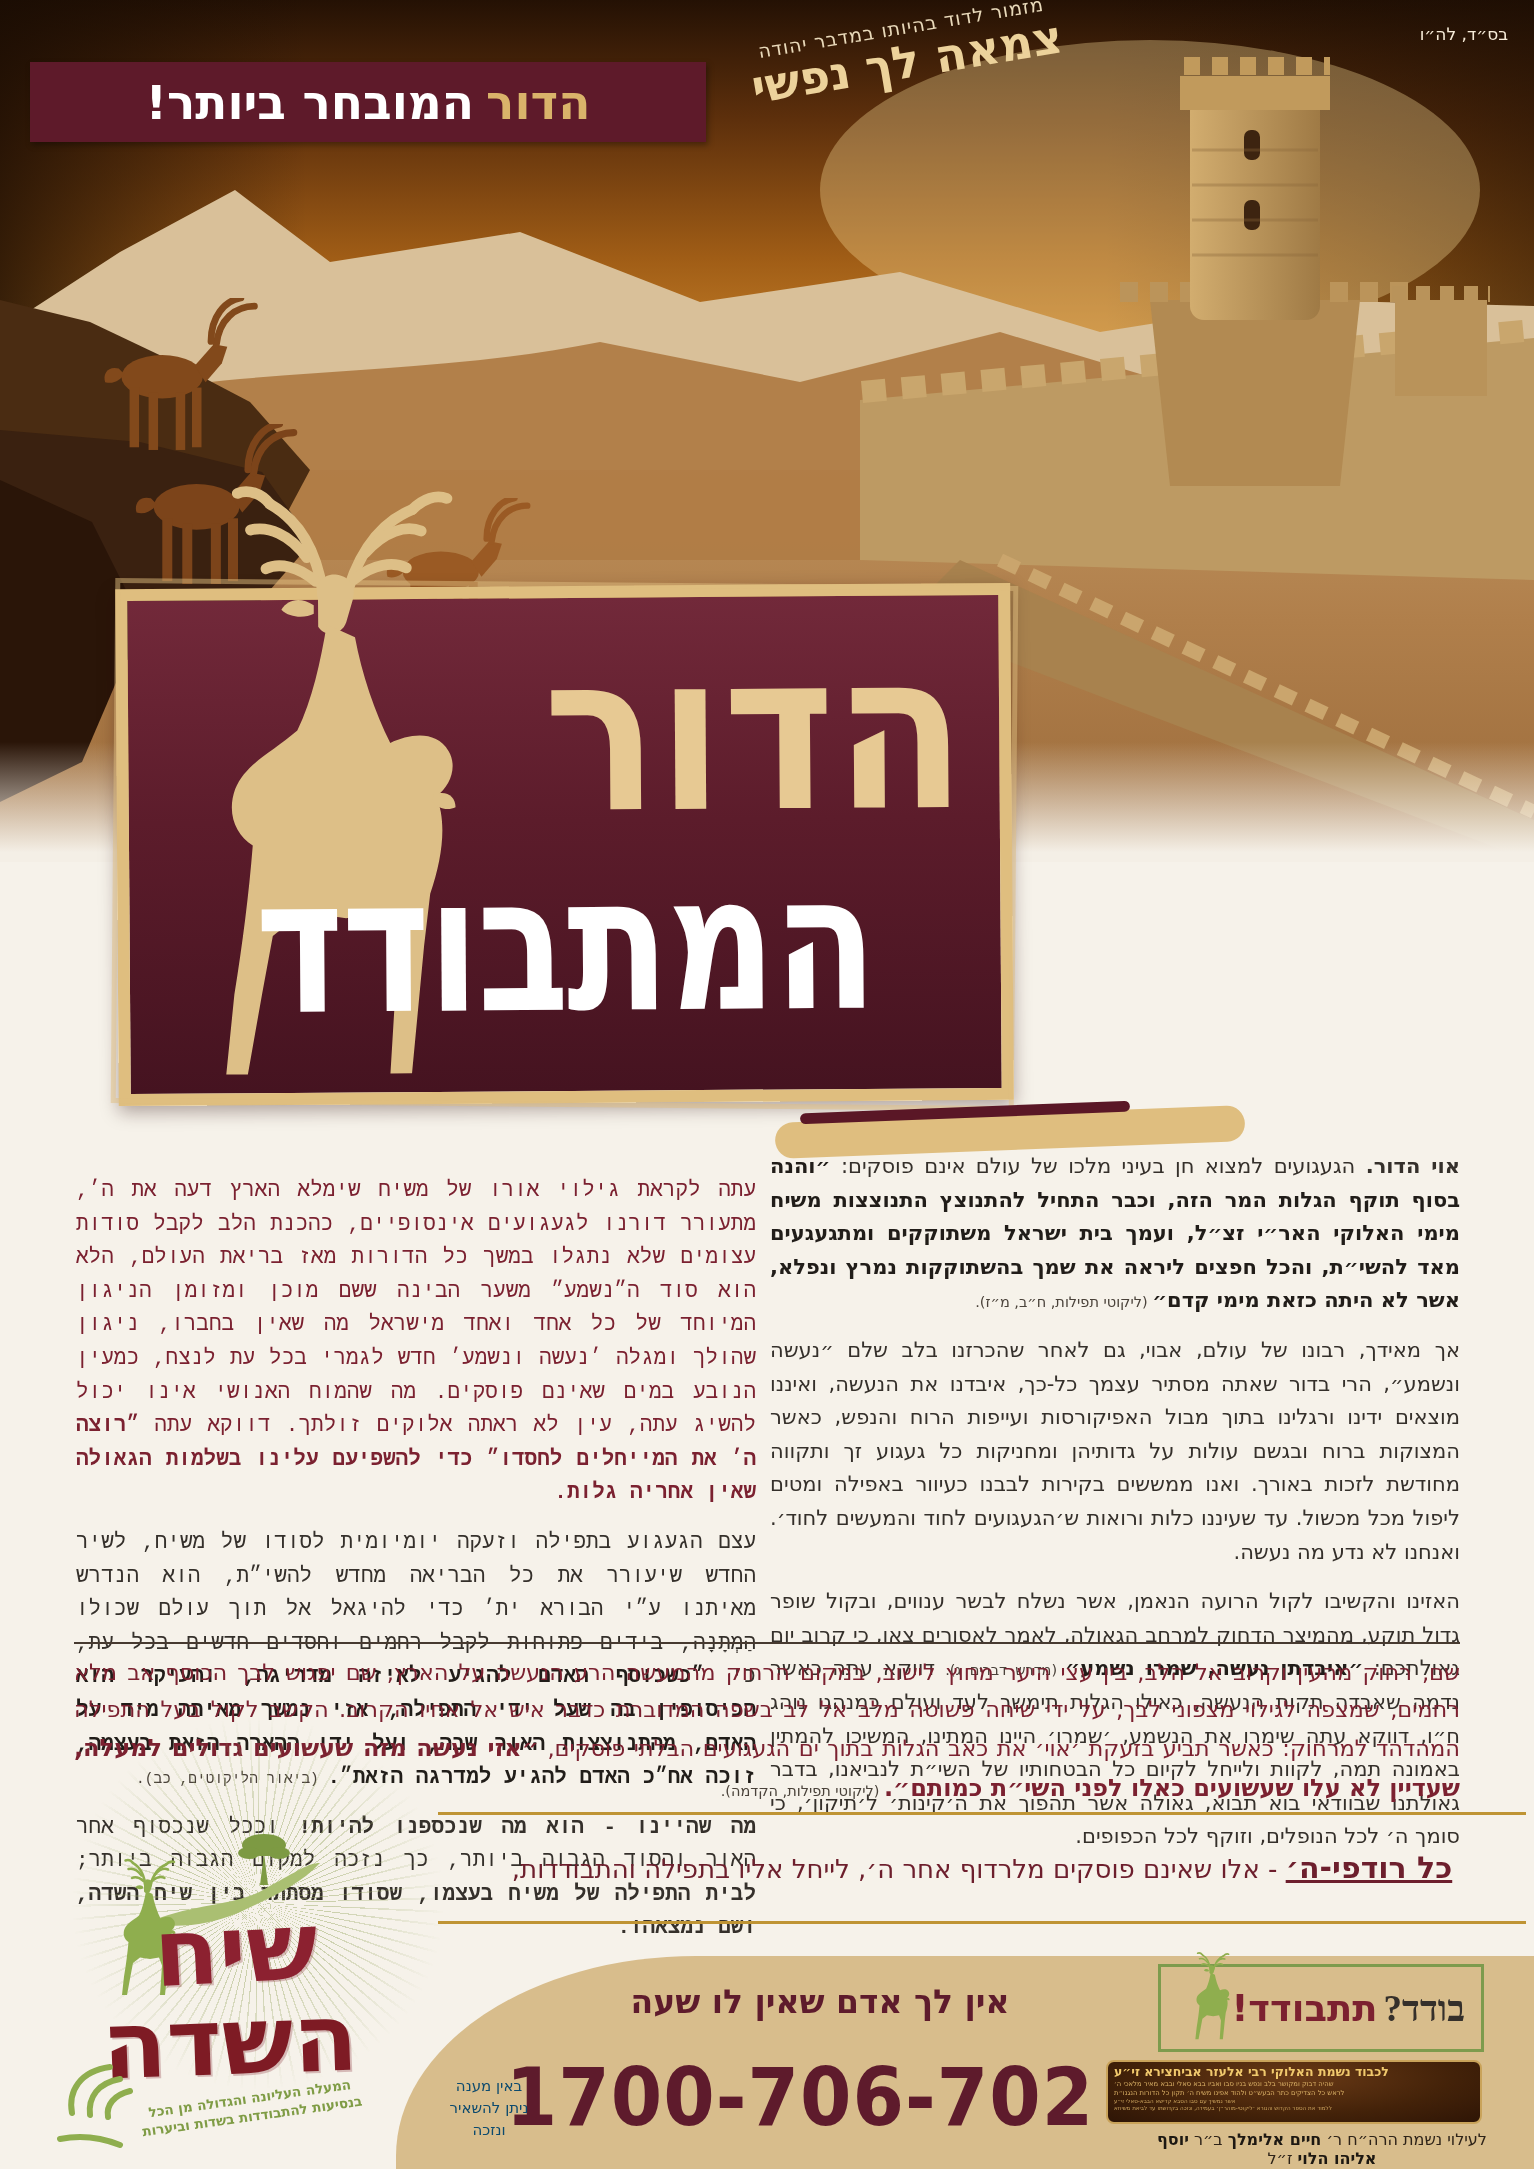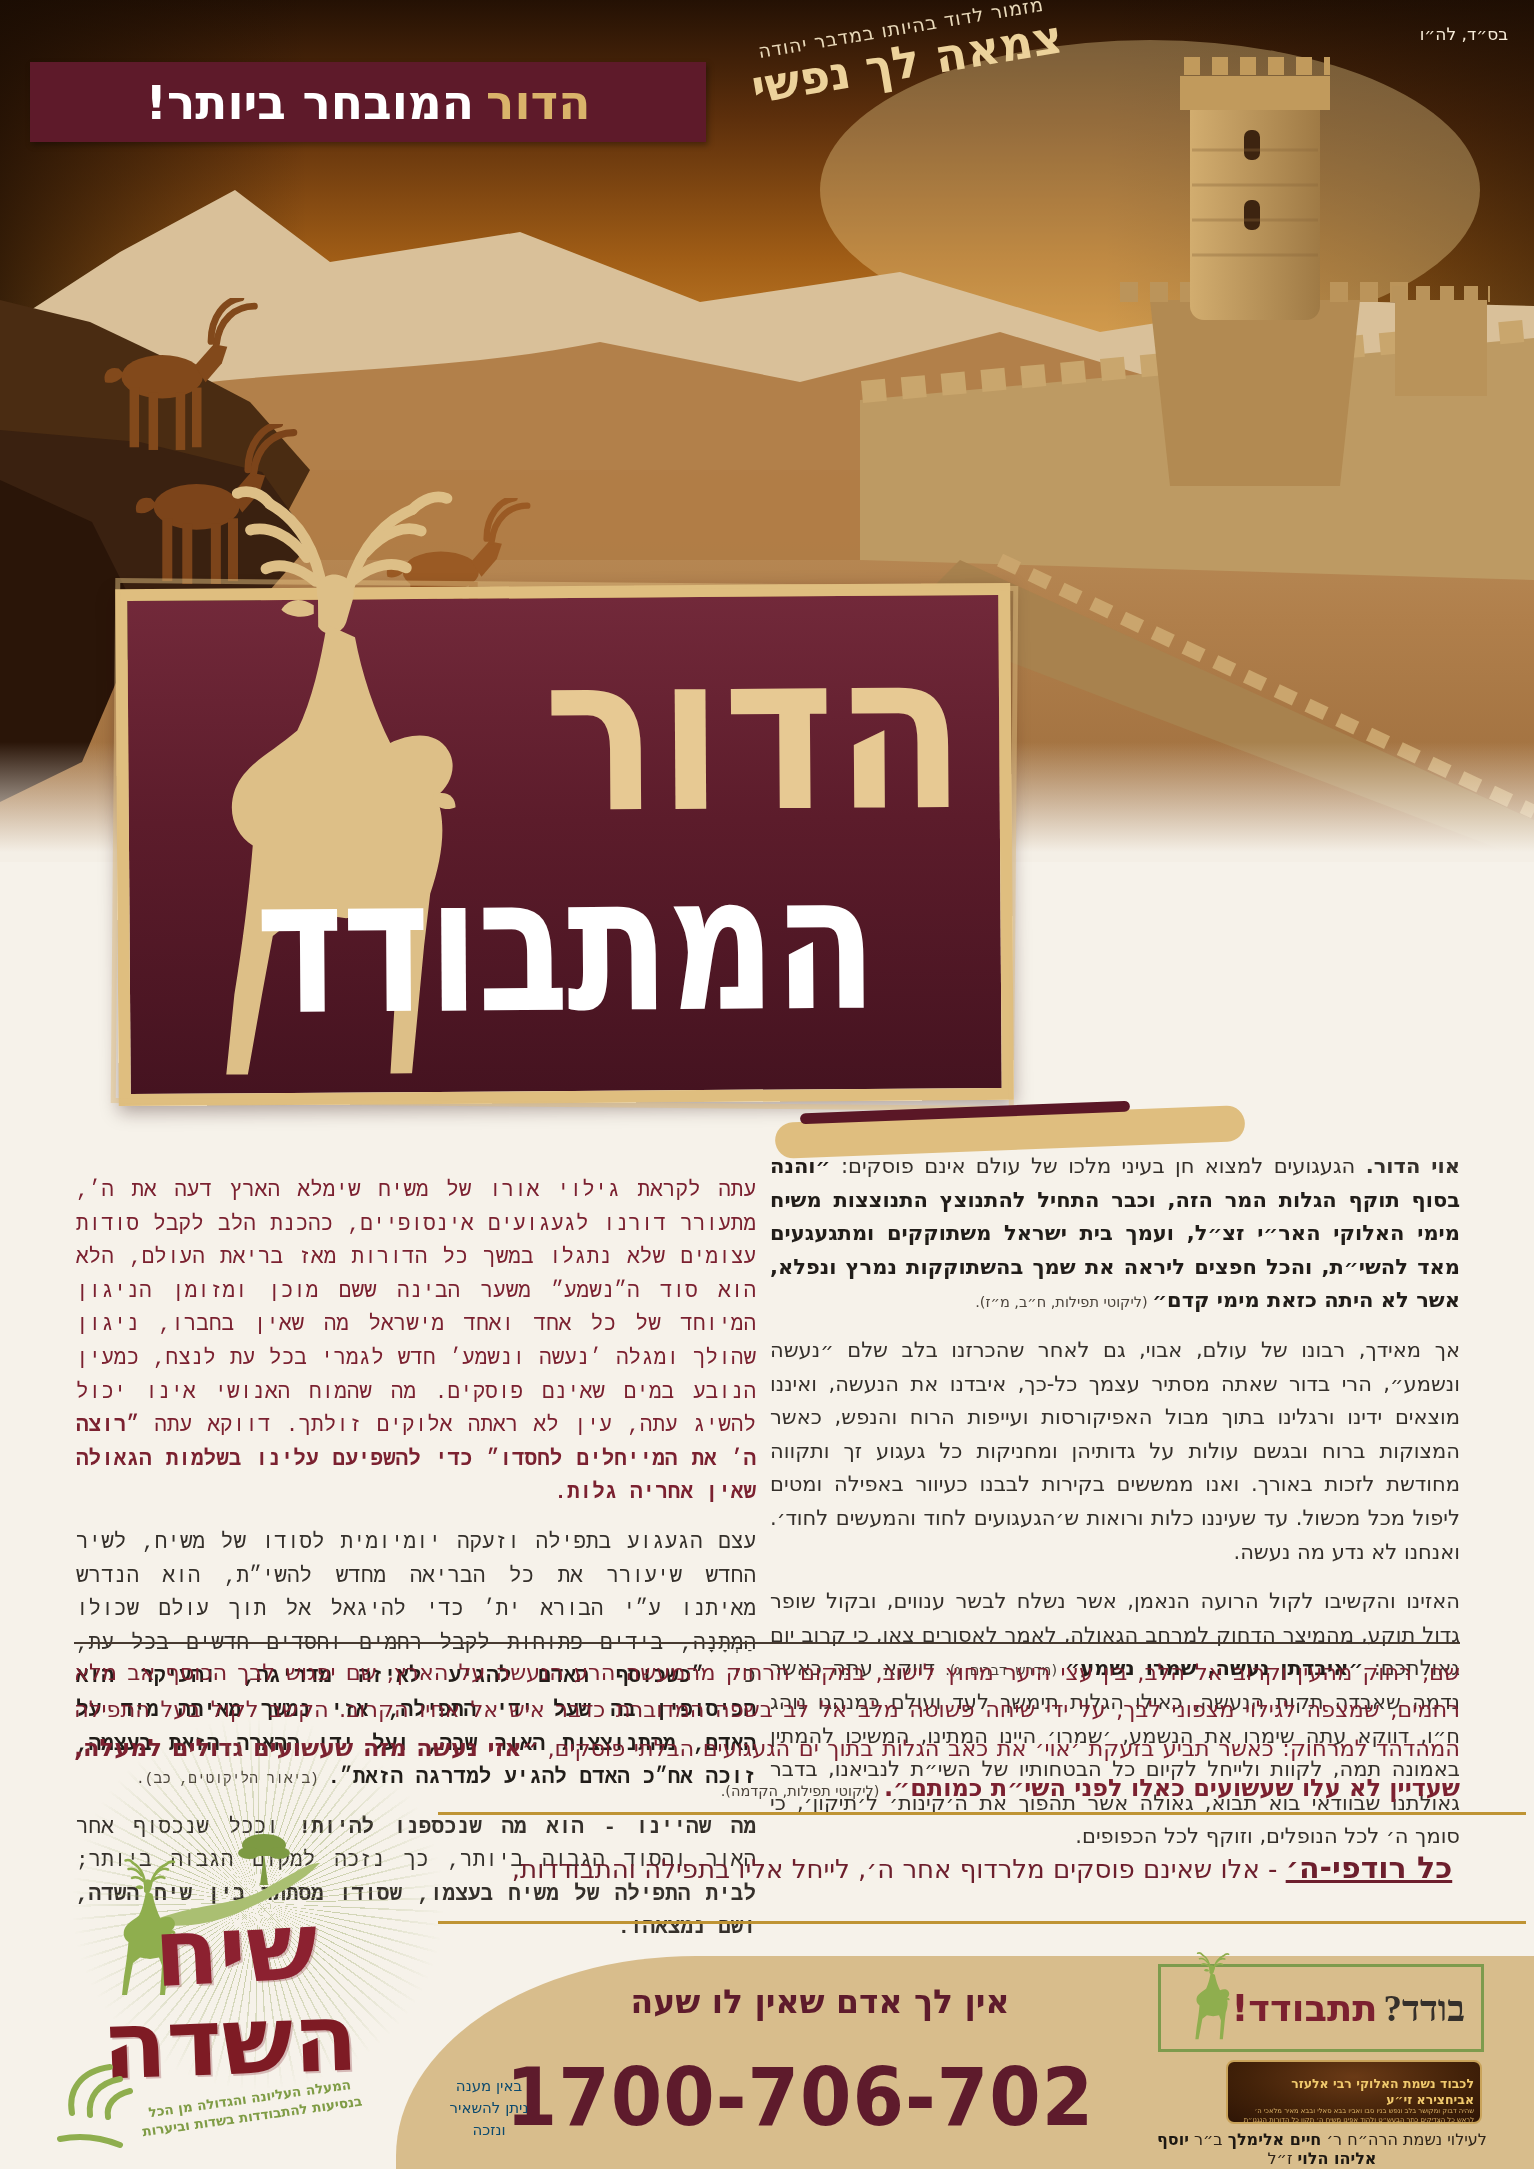--- a/index.html
+++ b/index.html
@@ -99,23 +99,23 @@
     color:#0c4a6e;}
 
   
   .boded{right:50px;top:1964px;width:326px;height:88px;box-sizing:border-box;
     border:3px solid #7d9b4d;display:flex;align-items:center;justify-content:flex-start;
     padding-right:16px;gap:6px;}
   .boded .q{font-size:37px;font-weight:bold;color:#35302b;font-family:Liberation Serif, serif;}
   .boded .a{font-size:37px;font-weight:bold;color:#7c2130;}
   .boded-deer{position:absolute;left:8px;top:-16px;width:86px;height:96px;color:#8fae4e;}
   .boded-deer svg{width:100%;height:100%;}
-  .plaque{right:52px;top:2060px;width:256px;height:64px;box-sizing:border-box;border-radius:8px;
+  .plaque{right:52px;top:2060px;width:376px;height:64px;box-sizing:border-box;border-radius:8px;
     border:2px solid #c9a35a;background:radial-gradient(ellipse at 50% 25%,#6a3a16 0%,#432209 60%,#2e1506 100%);
-    text-align:right;color:#d9b066;padding:14px 6px;overflow:hidden;}
+    text-align:left;color:#d9b066;padding:2px 6px;overflow:hidden;}
   .plaque .pt{font-size:12.5px;font-weight:bold;color:#f0c96d;line-height:1.25;}
   .plaque .pl{font-size:6.8px;line-height:1.35;}
   .plaque .ps{font-size:5.6px;line-height:1.3;opacity:.9;}
   .dedication{right:40px;top:2130px;width:344px;text-align:center;font-size:16px;color:#2e2318;}
   .dedication b{color:#1d1812;}
 
   .sr{position:absolute;width:0;height:0;overflow:hidden;}
 </style>
 </head>
 <body>

